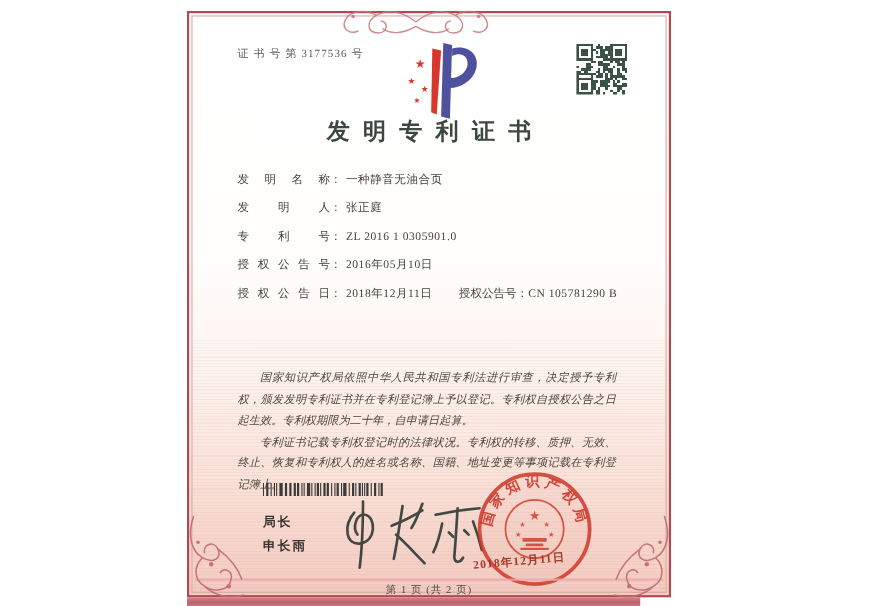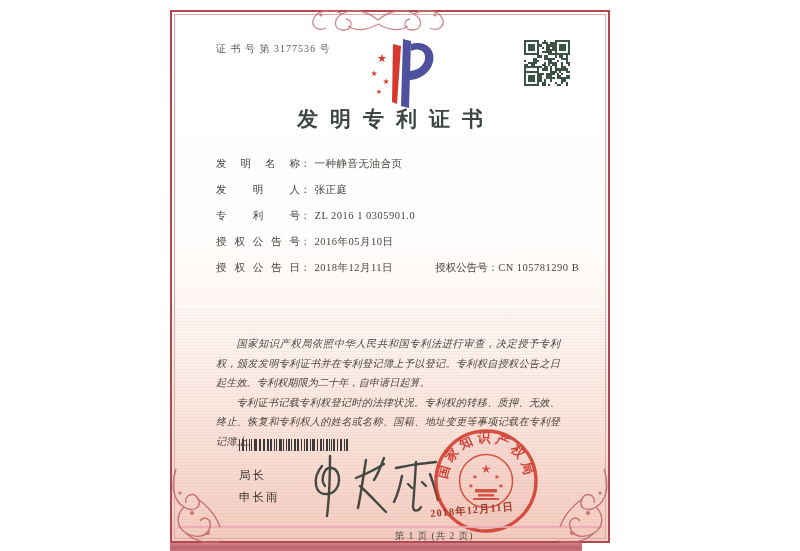--- a/index.html
+++ b/index.html
@@ -21,36 +21,36 @@
   .logo{position:absolute;left:194px;top:20px;width:72px;height:80px;}
   .qr{position:absolute;left:352px;top:28px;width:46px;height:46px;}
   .title{position:absolute;left:0;top:93px;width:100%;text-align:center;
     font-size:21px;font-weight:bold;color:#3d4742;letter-spacing:12px;text-indent:12px;}
   
   .fields{position:absolute;left:44px;top:143px;right:26px;font-size:10.5px;color:#46433e;}
   .f-row{height:26px;line-height:17px;white-space:nowrap;}
   .f-label{display:inline-block;width:84px;text-align:justify;text-align-last:justify;color:#46433e;font-family:Liberation Serif, serif;}
   .f-colon{margin-right:4px;}
   .f-val{letter-spacing:.5px;}
-  .grant-pair{margin-left:42px;}
+  .grant-pair{margin-left:24px;}
   
   .body-text{position:absolute;left:44px;top:322px;width:344px;
     font-size:10.2px;line-height:1.92;color:#4a463f;text-align:justify;font-style:italic;}
   .body-text p{margin:0;text-indent:2em;}
   
   .barcode{position:absolute;left:67px;top:427px;width:113px;height:12px;}
   .director{position:absolute;left:67px;top:452px;font-family:"Liberation Sans",sans-serif;
-    font-size:11.5px;font-weight:normal;color:#35322e;line-height:22px;letter-spacing:2px;}
+    font-size:11.5px;font-weight:bold;color:#35322e;line-height:22px;letter-spacing:2px;}
   .signature{position:absolute;left:112px;top:432px;width:160px;height:78px;}
   .seal{position:absolute;left:252px;top:407px;width:124px;height:124px;opacity:.93;}
   .seal-date{position:absolute;left:258px;top:489px;width:140px;font-size:10.5px;font-weight:bold;
     color:#a13a2d;letter-spacing:1px;transform:rotate(-5deg);}
   .pink-line{position:absolute;left:5px;top:514px;right:5px;height:2px;background:#eaa7b1;opacity:.85;}
   .footer-page{position:absolute;left:0;top:518px;width:100%;text-align:center;
-    font-size:9.5px;color:#4c4842;letter-spacing:1px;padding-left:44px;}
+    font-size:9.5px;color:#4c4842;letter-spacing:1px;}
   
   .orn-top{position:absolute;left:116px;top:-6px;width:180px;height:30px;}
   .orn-bl{position:absolute;left:-4px;bottom:-4px;width:86px;height:96px;}
   .orn-br{position:absolute;right:-4px;bottom:-4px;width:86px;height:96px;transform:scaleX(-1);}
   .seal-arc-text{font-size:13px;font-weight:bold;letter-spacing:4px;fill:#cf382b;font-family:"Liberation Serif",serif;}
 </style>
 </head>
 <body>
 
 <div class="stage">

